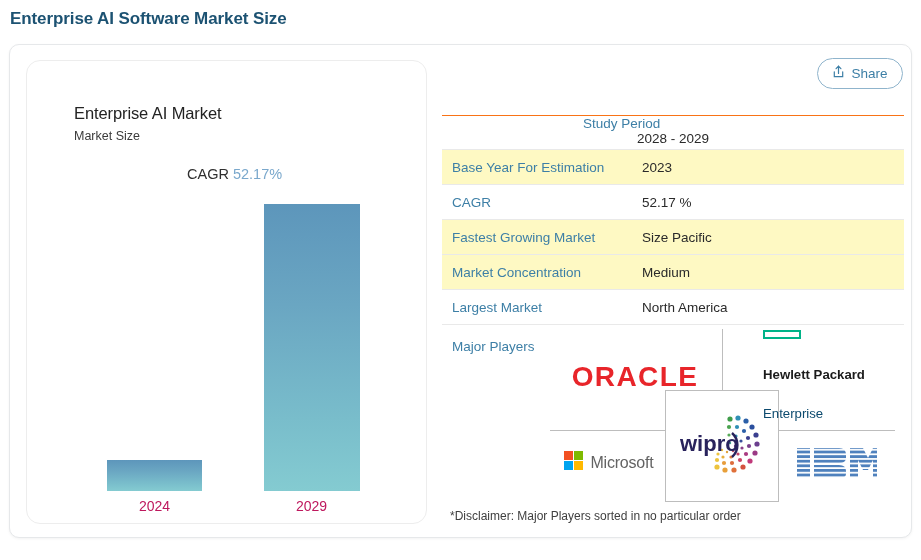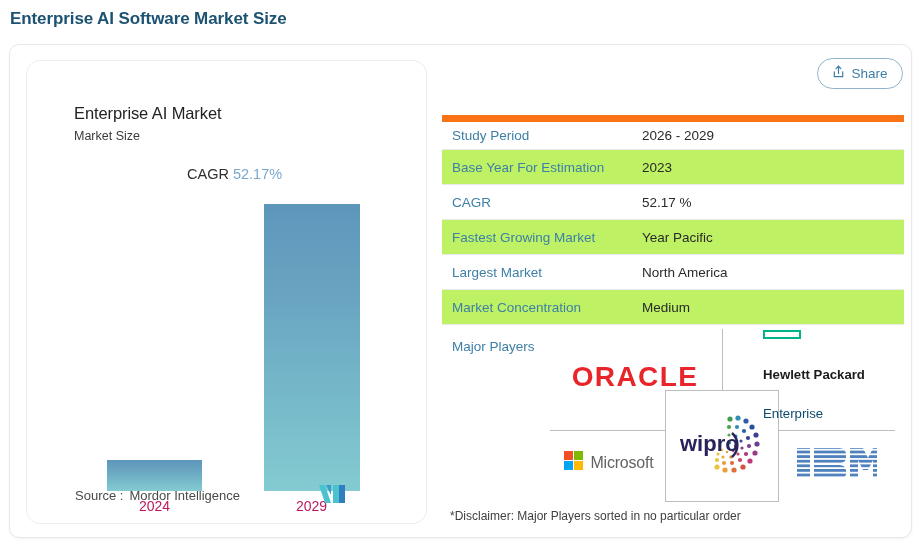--- a/index.html
+++ b/index.html
@@ -116,22 +116,22 @@
     left: 432px; top: 70px;
     width: 462px;
   }
   .info-row {
     display: flex;
     align-items: center;
     height: 35px;
     border-bottom: 1px solid #e9e9e9;
     font-size: 13.5px;
   }
-  .info-row.alt { background: #bef264; }
-  .info-row:first-child { border-top: 7px solid #f97316; }
+  .info-row.alt { background: #fef9c3; }
+  .info-row:first-child { border-top: 1px solid #f97316; flex-direction: column; }
   .info-key {
     width: 200px;
     padding-left: 10px;
     color: #3d7fa6;
   }
   .info-val { color: #2a2a2a; }
 
   
   .players {
     position: absolute;
@@ -228,59 +228,46 @@
       <span>CAGR</span>
       <span class="cagr-val">52.17%</span>
     </div>
 
     <div class="bar bar-2024"></div>
     <div class="bar bar-2029"></div>
 
     <div class="bar-label lbl-2024">2024</div>
     <div class="bar-label lbl-2029">2029</div>
 
-    <div class="source-row">
-      <span>Source :</span>
-      <span style="width:6px"></span>
-      <span>Mordor Intelligence</span>
-      <span class="source-logo">
-        <svg width="26" height="20" viewBox="0 0 26 20">
-          <polygon points="0,1 6,1 12,19 6,19" fill="#4bc3ce"></polygon>
-          <polygon points="7,1 12,1 12,11" fill="#2f9fd0"></polygon>
-          <polygon points="14,1 20,1 20,19 14,19" fill="#4bc3ce"></polygon>
-          <polygon points="20,1 26,1 26,19 20,19" fill="#2f7fc0"></polygon>
-        </svg>
-      </span>
-    </div>
   </div>
 
   <div class="info-table">
     <div class="info-row">
       <span class="info-key">Study Period</span>
-      <span class="info-val">2026 - 2029</span>
+      <span class="info-val">2028 - 2029</span>
     </div>
     <div class="info-row alt">
       <span class="info-key">Base Year For Estimation</span>
       <span class="info-val">2023</span>
     </div>
     <div class="info-row">
       <span class="info-key">CAGR</span>
       <span class="info-val">52.17 %</span>
     </div>
     <div class="info-row alt">
       <span class="info-key">Fastest Growing Market</span>
-      <span class="info-val">Year Pacific</span>
+      <span class="info-val">Size Pacific</span>
+    </div>
+    <div class="info-row alt">
+      <span class="info-key">Market Concentration</span>
+      <span class="info-val">Medium</span>
     </div>
     <div class="info-row">
       <span class="info-key">Largest Market</span>
       <span class="info-val">North America</span>
-    </div>
-    <div class="info-row alt">
-      <span class="info-key">Market Concentration</span>
-      <span class="info-val">Medium</span>
     </div>
   </div>
 
   <div class="players">
     <div class="players-title">Major Players</div>
 
     <div class="logo-grid">
       <div class="vline"></div>
       <div class="hline"></div>
       <div class="center-box"></div>

